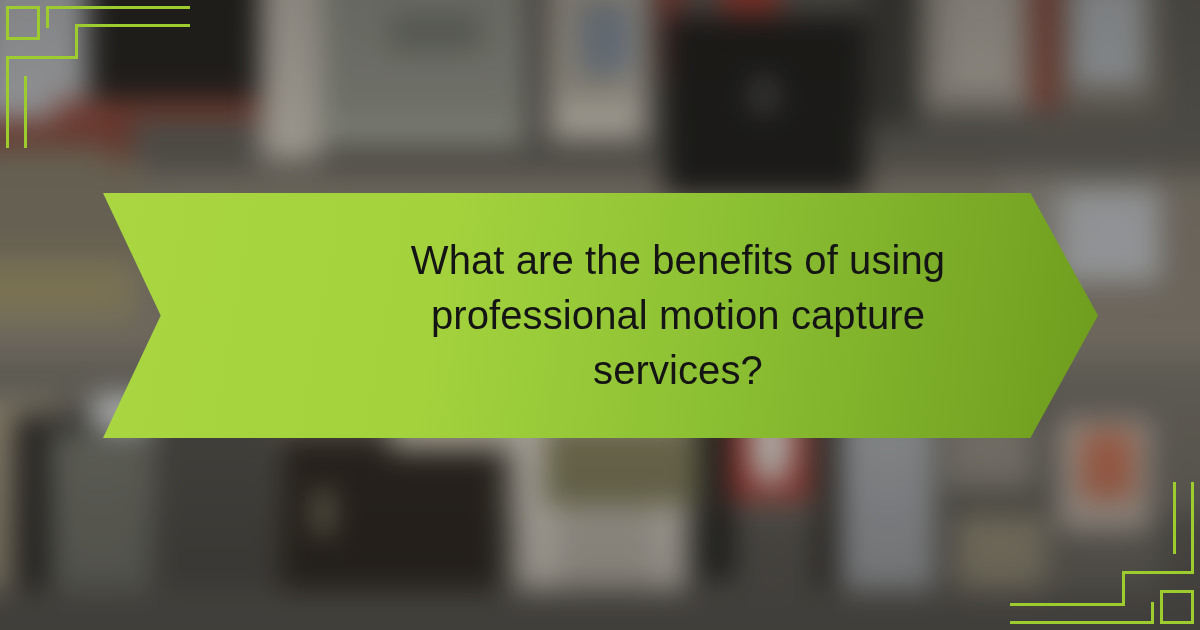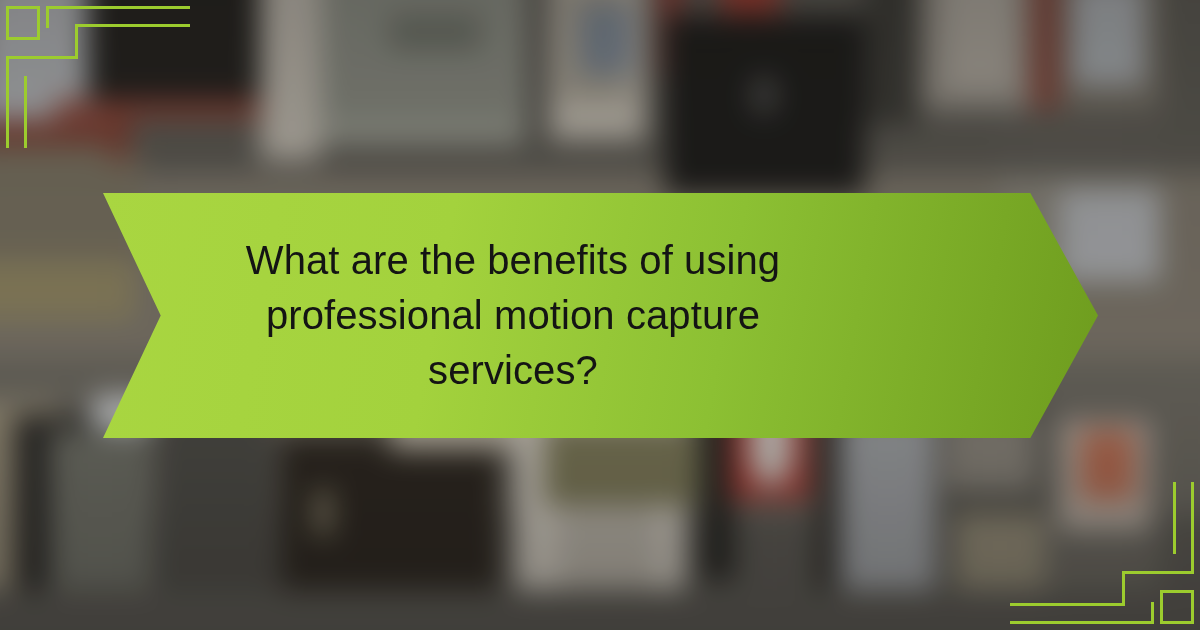--- a/index.html
+++ b/index.html
@@ -49,21 +49,21 @@
     position: absolute;
     left: 103px;
     top: 193px;
     width: 995px;
     height: 245px;
     background: linear-gradient(100deg, #a9d641 0%, #a3d23d 34%, #8cc033 62%, #6e9c1e 100%);
     -webkit-clip-path: polygon(0% 0%, 93.2% 0%, 100% 50%, 93.2% 100%, 0% 100%, 5.8% 50%);
     clip-path: polygon(0% 0%, 93.2% 0%, 100% 50%, 93.2% 100%, 0% 100%, 5.8% 50%);
     display: flex;
     align-items: center;
-    justify-content: flex-start;
+    justify-content: flex-end;
     box-sizing: border-box;
     padding: 0 90px 0 80px;
   }
   #banner-text {
     color: #141414;
     font-size: 40px;
     line-height: 1.38;
     font-weight: 400;
     text-align: center;
     letter-spacing: 0.1px;

